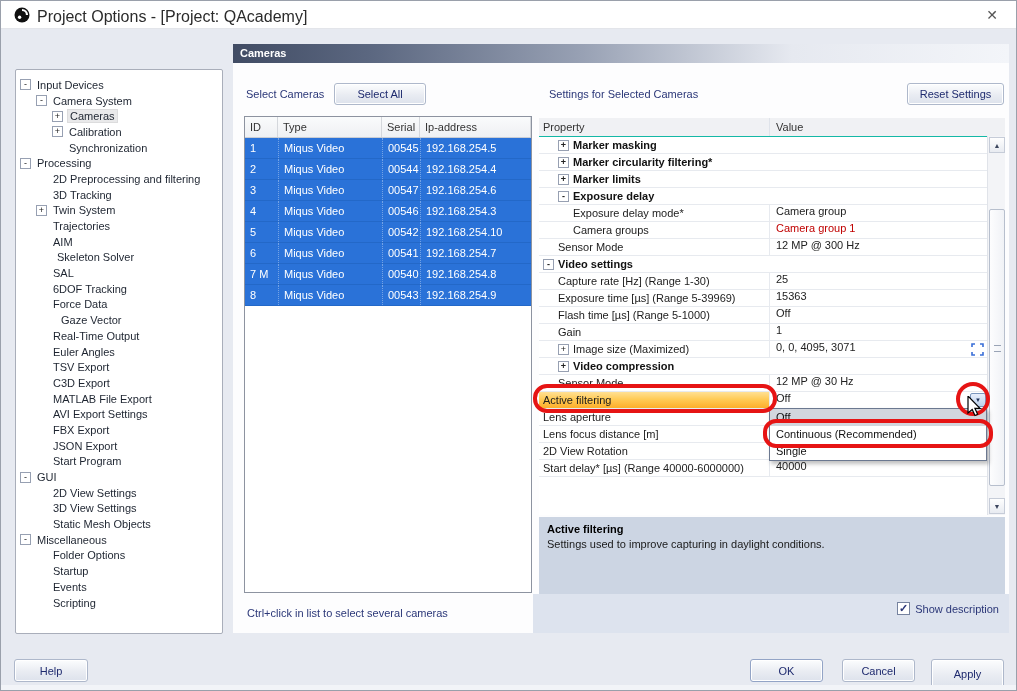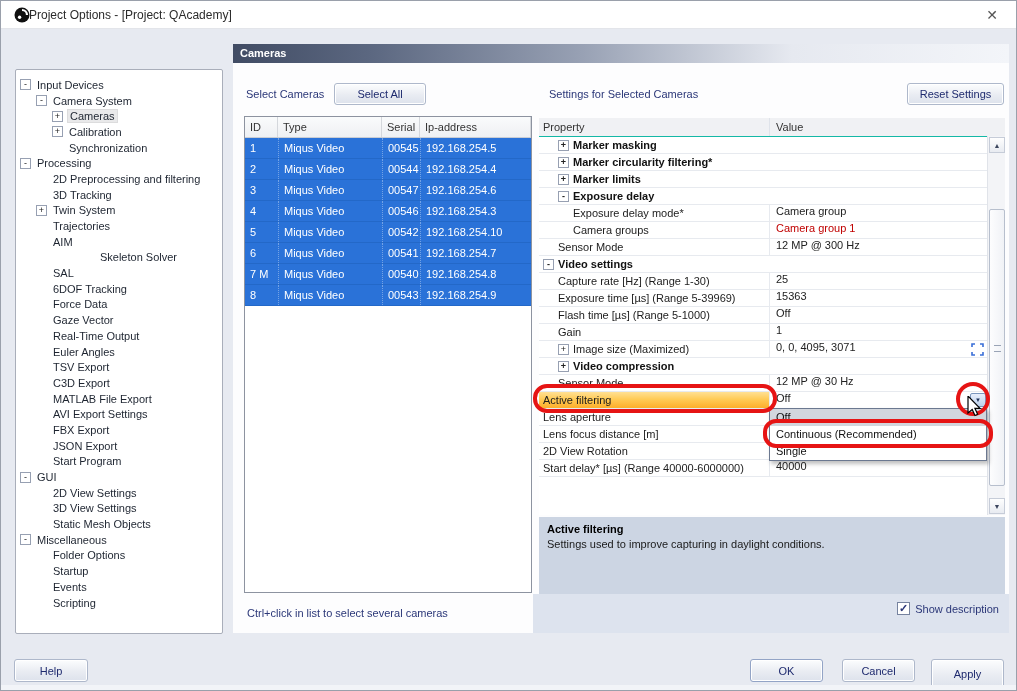--- a/index.html
+++ b/index.html
@@ -1,21 +1,21 @@
 <!DOCTYPE html>
 <html><head>
 <meta charset="utf-8">
 <style>
   html,body{margin:0;padding:0;background:#cfd3db;}
   .app{position:relative;width:1017px;height:691px;background:#e7eaf1;font-family:"Liberation Sans",sans-serif;
        font-size:11px;color:#222;border:1px solid #9aa0ab;box-sizing:border-box;overflow:hidden;}
   
   .titlebar{position:absolute;left:0;top:0;width:100%;height:28px;background:#ffffff;border-bottom:1px solid #e3e5ea;box-sizing:border-box;}
   .titlebar .logo{position:absolute;left:13px;top:6px;width:16px;height:16px;}
-  .titlebar .title{position:absolute;left:28px;top:7px;font-size:12px;color:#2b2b2b;white-space:nowrap;}
+  .titlebar .title{position:absolute;left:36px;top:7px;font-size:16px;color:#2b2b2b;white-space:nowrap;}
   .titlebar .close{position:absolute;right:14px;top:5px;width:20px;height:18px;display:flex;align-items:center;justify-content:center;
        font-size:14px;color:#555;cursor:default;}
   
   .treebox{position:absolute;left:14px;top:68px;width:208px;height:565px;background:#fff;border:1px solid #a9aeba;border-radius:2px;
        box-sizing:border-box;padding-top:7px;overflow:hidden;}
   .tree-item{height:15.7px;display:flex;align-items:center;white-space:nowrap;color:#1d2430;}
   .expander{display:inline-block;flex:none;width:9px;height:9px;line-height:8px;font-size:9px;text-align:center;border:1px solid #97a0b2;
        background:#fff;color:#222;margin-right:4px;box-sizing:content-box;}
   .expander-spacer{display:inline-block;flex:none;width:15px;}
   .tree-label{padding:0 2px;}
@@ -139,37 +139,37 @@
         <span class="tree-label">Twin System</span>
       </div>
       <div class="tree-item" style="padding-left: 20px;">
         <span class="expander-spacer"></span>
         <span class="tree-label">Trajectories</span>
       </div>
       <div class="tree-item" style="padding-left: 20px;">
         <span class="expander-spacer"></span>
         <span class="tree-label">AIM</span>
       </div>
-      <div class="tree-item" style="padding-left: 24px; justify-content: center;">
+      <div class="tree-item" style="padding-left: 24px;">
         <span class="expander-spacer"></span>
         <span class="tree-label">Skeleton Solver</span>
       </div>
       <div class="tree-item" style="padding-left: 20px;">
         <span class="expander-spacer"></span>
         <span class="tree-label">SAL</span>
       </div>
       <div class="tree-item" style="padding-left: 20px;">
         <span class="expander-spacer"></span>
         <span class="tree-label">6DOF Tracking</span>
       </div>
       <div class="tree-item" style="padding-left: 20px;">
         <span class="expander-spacer"></span>
         <span class="tree-label">Force Data</span>
       </div>
-      <div class="tree-item" style="padding-left: 20px;">
+      <div class="tree-item" style="padding-left: 28px;">
         <span class="expander-spacer"></span>
         <span class="tree-label">Gaze Vector</span>
       </div>
       <div class="tree-item" style="padding-left: 20px;">
         <span class="expander-spacer"></span>
         <span class="tree-label">Real-Time Output</span>
       </div>
       <div class="tree-item" style="padding-left: 20px;">
         <span class="expander-spacer"></span>
         <span class="tree-label">Euler Angles</span>

